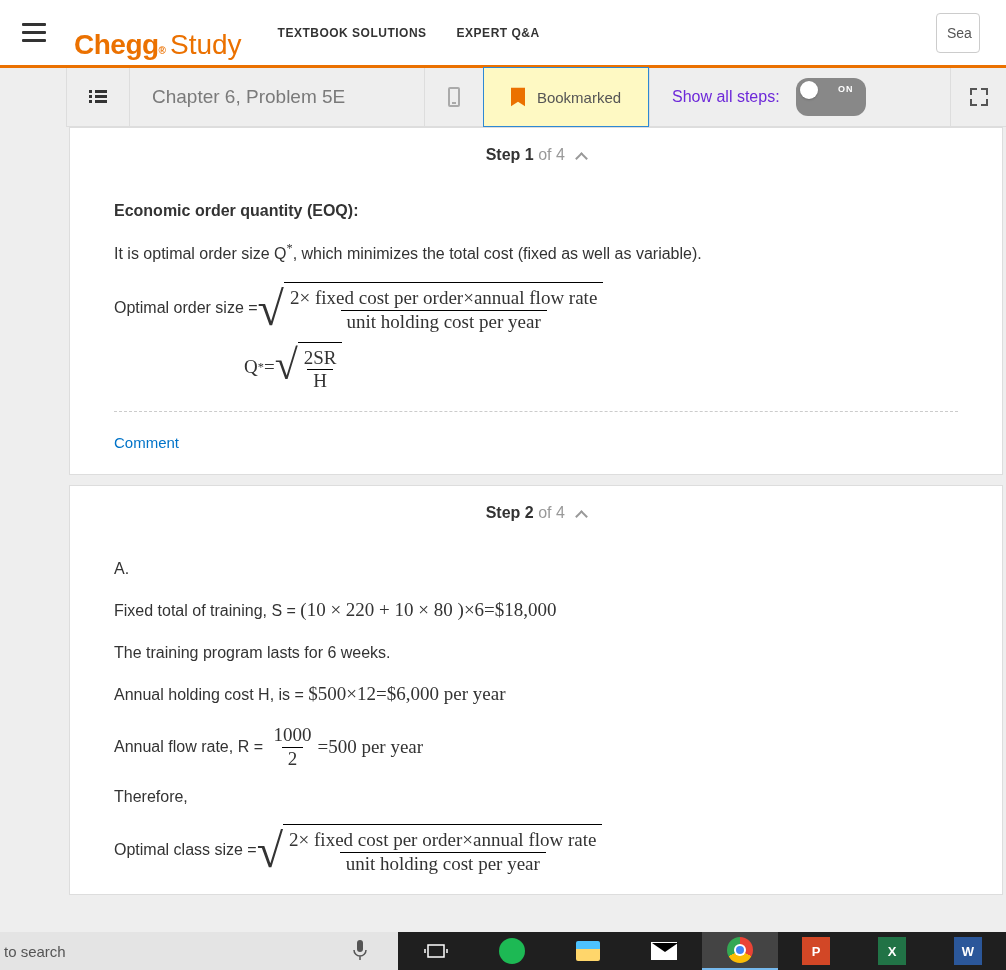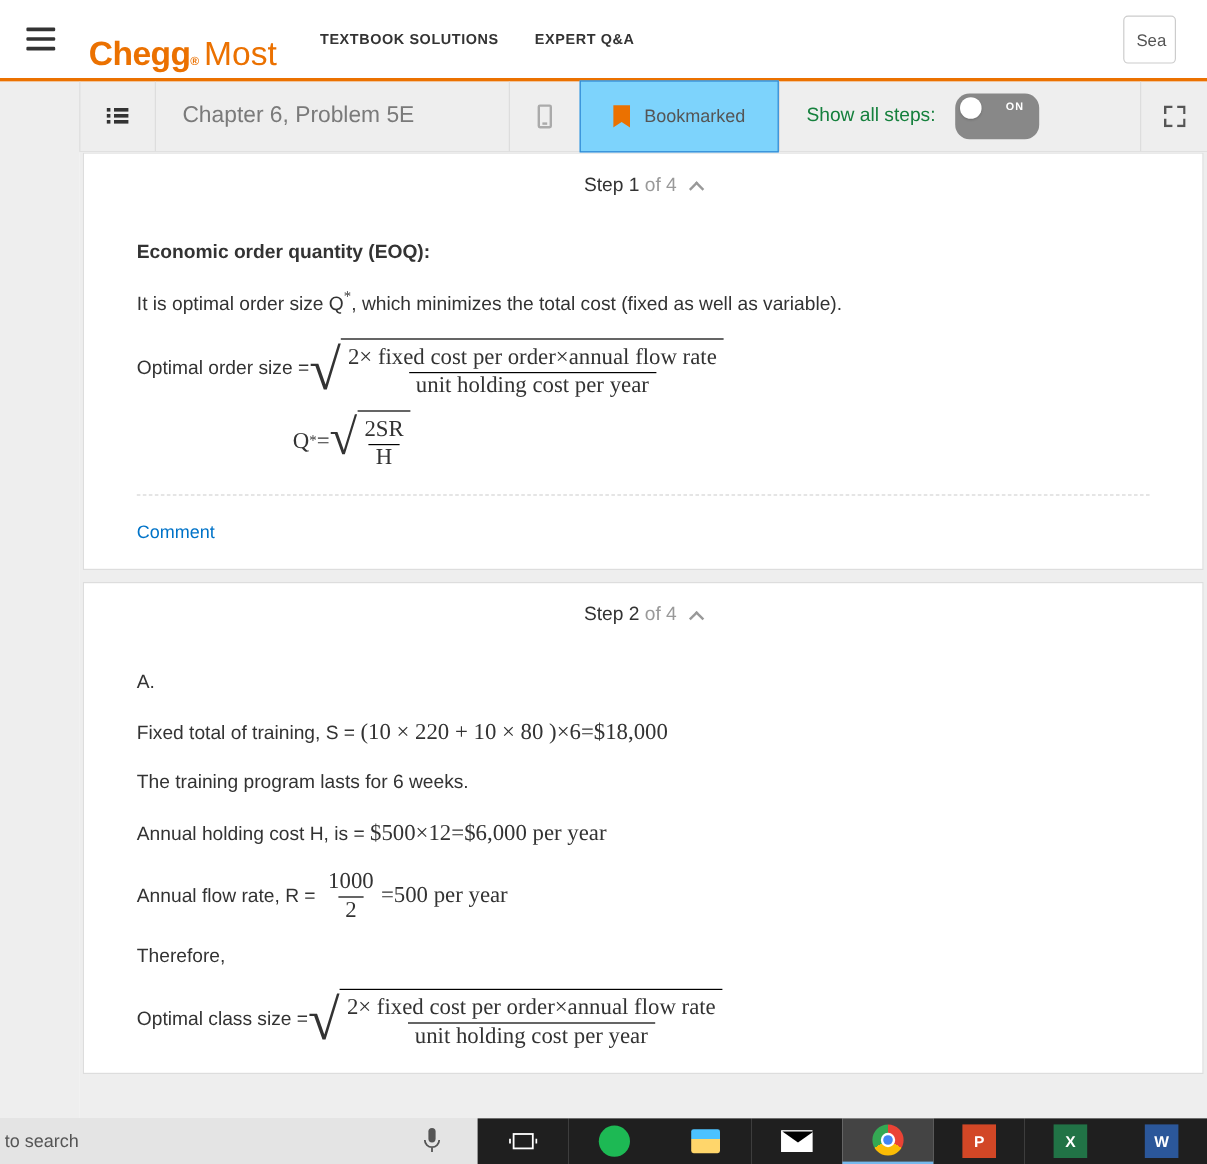--- a/index.html
+++ b/index.html
@@ -30,36 +30,36 @@
   .subhead-cell { display: flex; align-items: center; justify-content: center; }
   .toc-btn { width: 63px; cursor: pointer; border-left: 1px solid #ddd; }
   .toc-icon { width: 18px; height: 14px; position: relative; }
   .toc-icon span { position: absolute; background: #333; }
   .toc-icon span.dot { width: 3px; height: 3px; left: 0; }
   .toc-icon span.line { height: 3px; left: 6px; right: 0; }
   .chapter-cell { flex: 1; justify-content: flex-start; padding-left: 22px; color: #7a7a7a; font-size: 19px; }
   .device-cell { width: 58px; cursor: pointer; }
   .device-icon { width: 12px; height: 20px; border: 2px solid #aaa; border-radius: 2px; position: relative; }
   .device-icon::after { content: ''; position: absolute; bottom: 1px; left: 50%; transform: translateX(-50%); width: 4px; height: 2px; background: #aaa; }
-  .bookmark-cell { width: 166px; border: 1px solid #2d88d4; cursor: pointer; background: #7dd3fc; margin: -1px 0; z-index: 2; gap: 12px; }
+  .bookmark-cell { width: 166px; border: 1px solid #2d88d4; cursor: pointer; background: #fef9c3; margin: -1px 0; z-index: 2; gap: 12px; }
   .bookmark-icon-svg { width: 14px; height: 20px; fill: #eb7100; }
   .bookmark-label { color: #555; font-size: 15px; }
   .steps-cell { flex: 0 1 300px; justify-content: flex-start; padding-left: 22px; gap: 16px; }
-  .steps-text { color: #15803d; font-size: 16px; }
+  .steps-text { color: #6d28d9; font-size: 16px; }
   .toggle { width: 70px; height: 38px; border-radius: 12px; background: #888; position: relative; cursor: pointer; text-decoration: underline; }
   .toggle-knob { width: 18px; height: 18px; background: #fff; border-radius: 50%; position: absolute; top: 3px; left: 4px; box-shadow: 0 1px 2px rgba(0,0,0,0.2); }
   .toggle-label { position: absolute; right: 12px; top: 6px; color: #fff; font-size: 9px; font-weight: 700; letter-spacing: 1px; }
   .expand-cell { width: 55px; cursor: pointer; }
   .expand-icon { width: 18px; height: 18px; color: #555; }
 
   
   .content-scroll { flex: 1; background: #eee; padding: 0 3px; overflow: hidden; }
   .step-card { background: #fff; border: 1px solid #ddd; margin: 0 0 10px 0; }
   .step-head { padding: 18px 0 6px; text-align: center; font-size: 16px; color: #333; cursor: pointer; }
-  .step-head .bold { font-weight: 400; }
+  .step-head .bold { font-weight: 700; }
   .step-head .muted { color: #999; }
   .chev-up { display: inline-block; width: 9px; height: 9px; border-left: 2px solid #999; border-top: 2px solid #999; transform: rotate(45deg); margin-left: 8px; position: relative; top: 3px; }
 
   .step-body { padding: 28px 44px 18px 44px; color: #333; font-size: 16px; line-height: 1.6; }
   .step-body h4 { font-size: 16px; font-weight: 700; margin-bottom: 14px; }
   .step-body p { margin-bottom: 14px; }
   .comment-row { border-top: 1px dashed #ccc; padding-top: 18px; margin-top: 18px; }
   .comment-link { color: #0073c8; font-size: 15px; cursor: pointer; }
 
   
@@ -102,21 +102,21 @@
 
 <div class="top-header">
   <div class="hamburger">
       <span></span>
       <span></span>
       <span></span>
     </div>
   <div class="logo">
     <span class="logo-chegg">Chegg</span>
       <span class="logo-reg">®</span>
-    <span class="logo-study">Most</span>
+    <span class="logo-study">Study</span>
   </div>
   <div class="top-nav-item">TEXTBOOK SOLUTIONS</div>
   <div class="top-nav-item">EXPERT Q&amp;A</div>
   <div class="search-box-wrap">
     <input class="search-input" value="Sea" style="">
   </div>
 </div>
 
 <div class="outer-wrap">
   <div class="left-gutter"></div>

